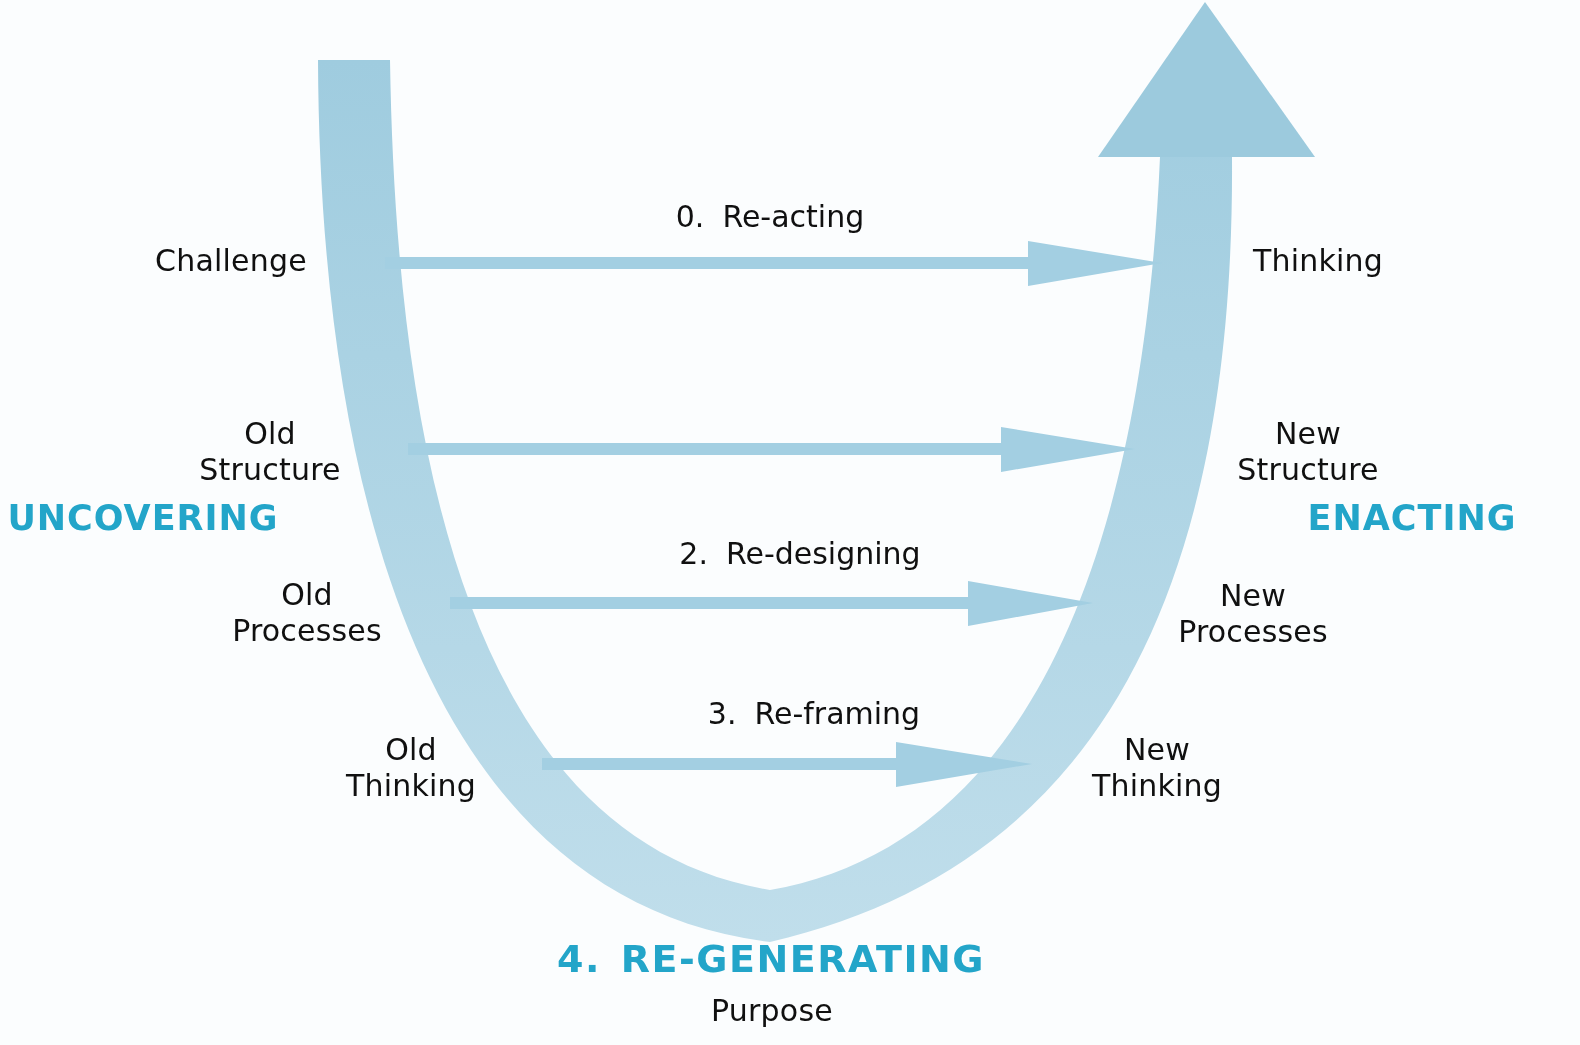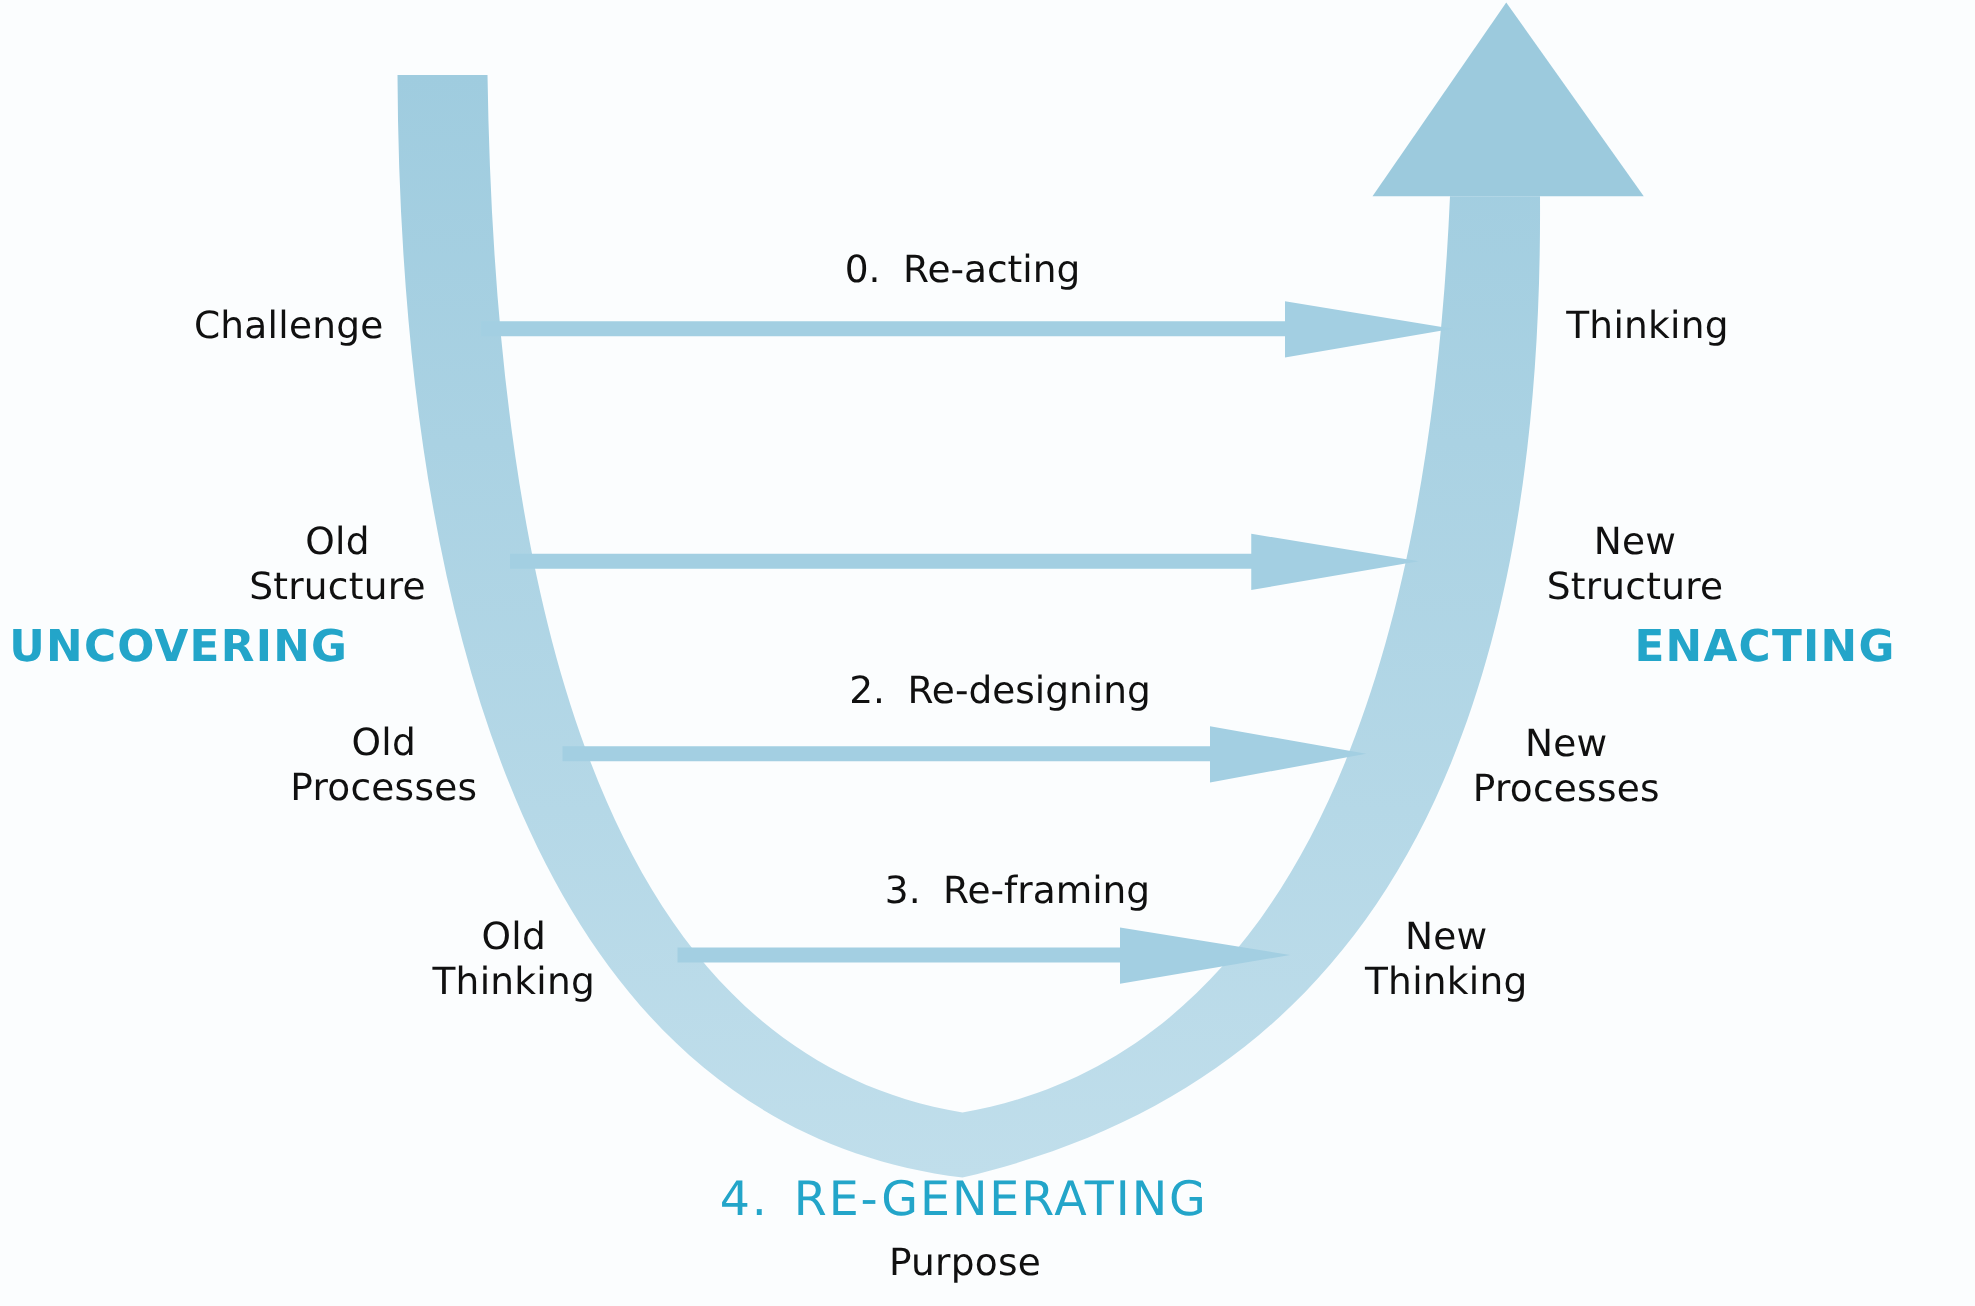--- a/index.html
+++ b/index.html
@@ -43,21 +43,21 @@
     color:var(--accent);
     font-weight:bold;
     font-size:35px;
     letter-spacing:1px;
     white-space:nowrap;
   }
   .bottom-label{
     position:absolute;
     transform:translate(-50%,-50%);
     color:var(--accent);
-    font-weight:normal;
+    font-weight:bold;
     font-size:38px;
     letter-spacing:1.5px;
     white-space:nowrap;
   }
   .bottom-label .action{margin-left:20px;}
 </style>
 </head>
 <body>
 
 <div class="stage">

